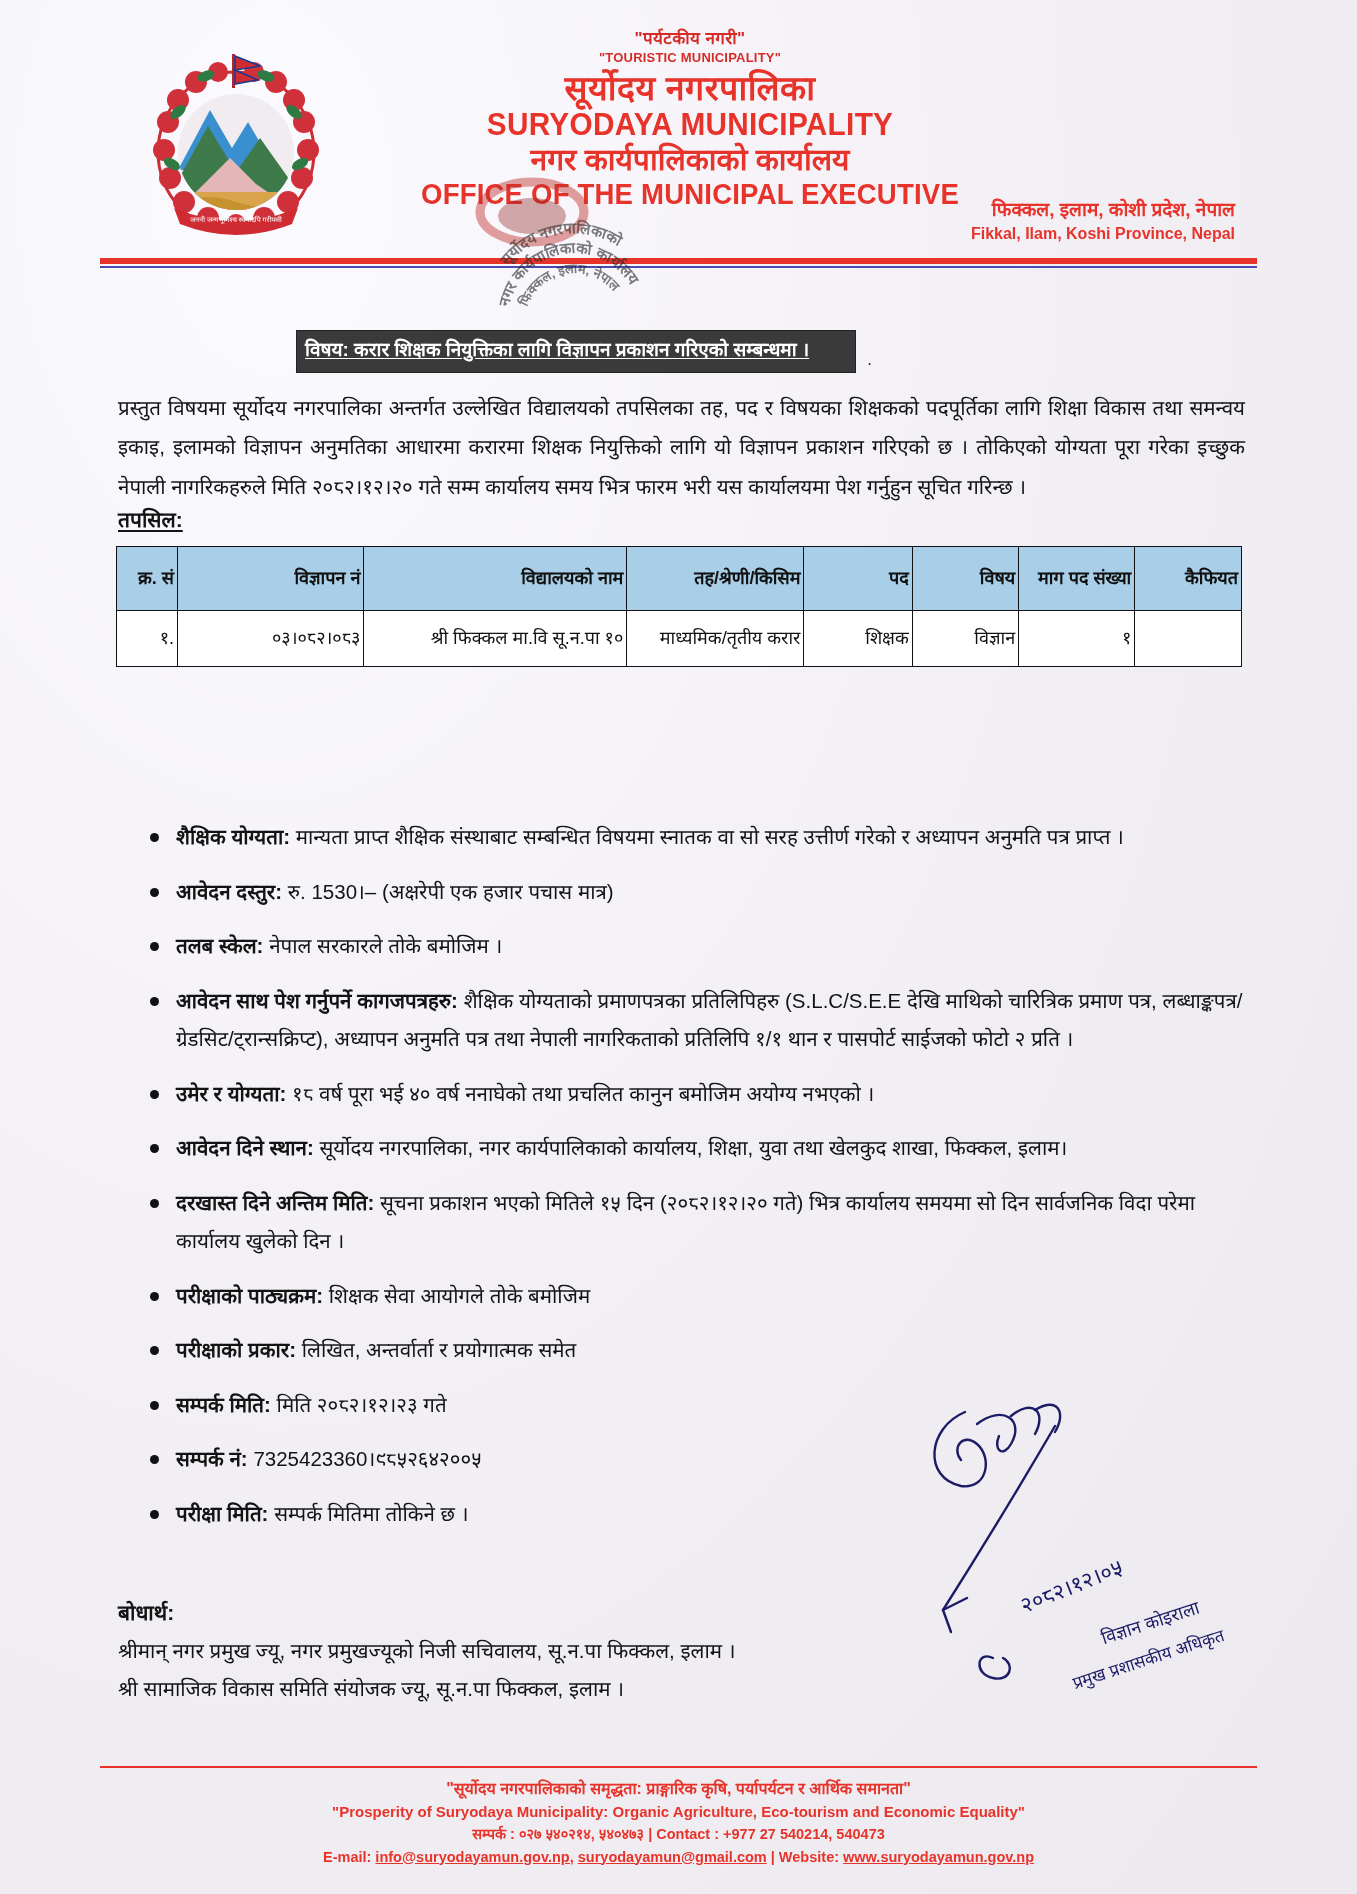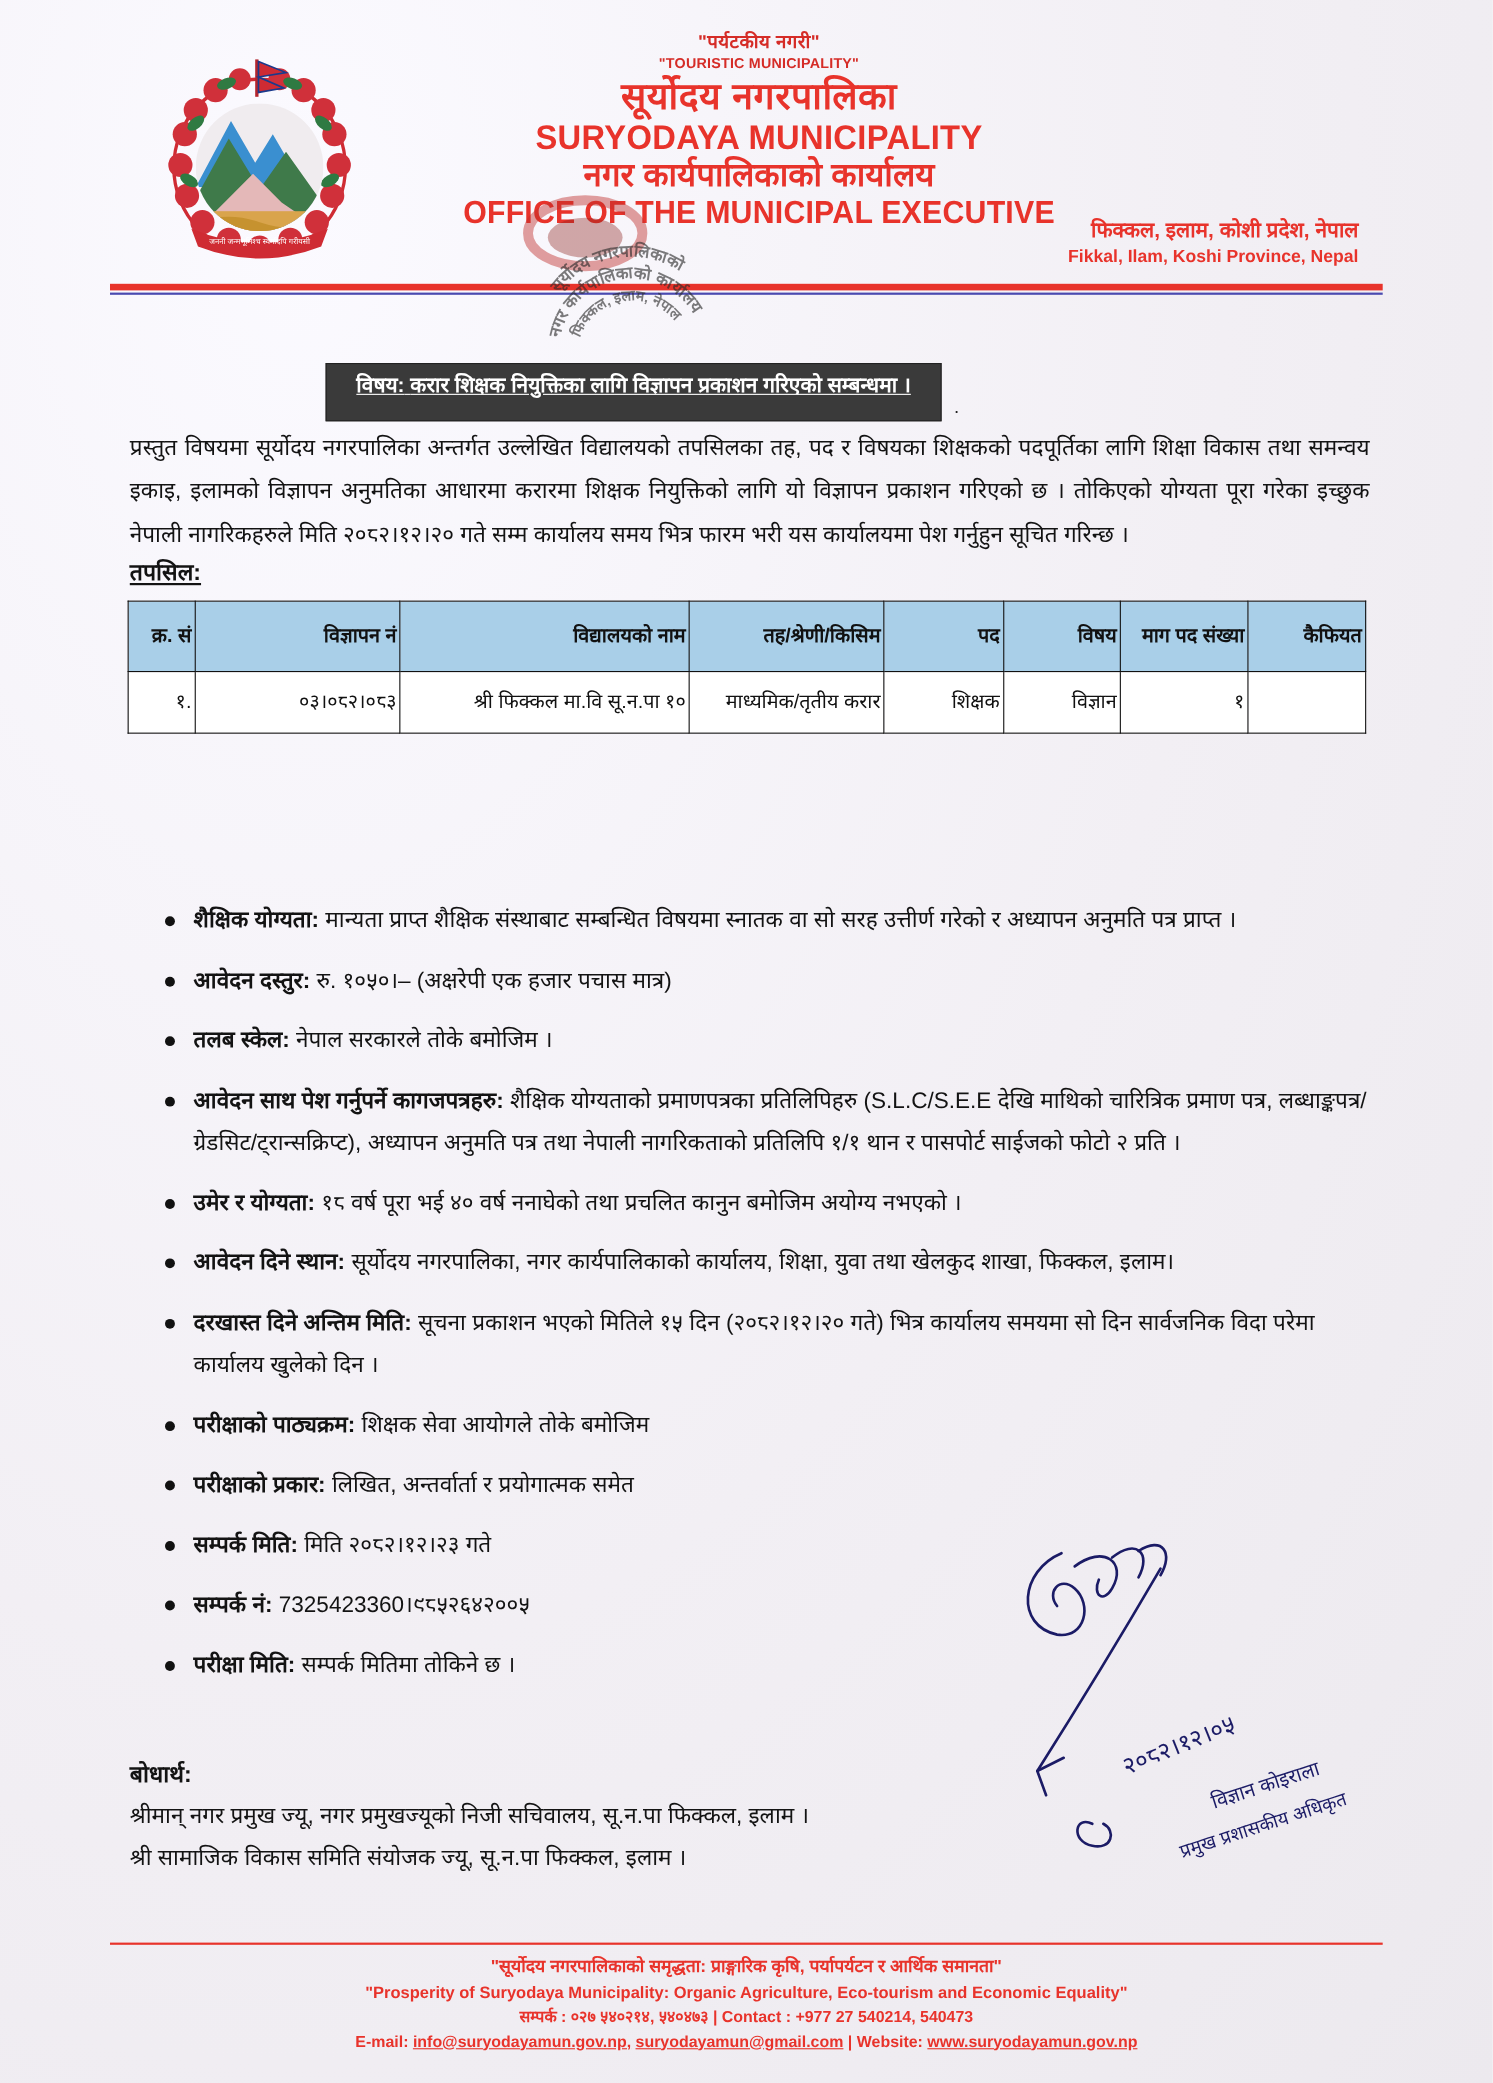--- a/index.html
+++ b/index.html
@@ -108,23 +108,22 @@
   .subject-wrap {
     position: absolute;
     left: 296px; top: 330px;
     width: 560px;
   }
   .subject {
     background: #3a3a3a;
     color: #fff;
     font-size: 19px;
     font-weight: bold;
-    padding: 5px 8px 20px 8px;
+    padding: 5px 8px 10px 8px;
     border: 1px solid #222;
-    text-align: center;
   }
   .subject u { text-decoration: underline; text-underline-offset: 2px; }
   .subject-tail {
     position: absolute; right: -16px; bottom: 3px;
     font-size: 17px; color: #222;
   }
 
   
   .body-para {
     position: absolute;
@@ -430,21 +429,21 @@
         <td>शिक्षक</td>
         <td>विज्ञान</td>
         <td>१</td>
         <td></td>
       </tr>
     </tbody>
   </table>
 
   <ul class="terms">
     <li><b>शैक्षिक योग्यता:</b><span> मान्यता प्राप्त शैक्षिक संस्थाबाट सम्बन्धित विषयमा स्नातक वा सो सरह उत्तीर्ण गरेको र अध्यापन अनुमति पत्र प्राप्त ।</span></li>
-    <li><b>आवेदन दस्तुर:</b><span> रु. १०५०।– (अक्षरेपी एक हजार पचास मात्र)</span></li>
+    <li><b>आवेदन दस्तुर:</b><span> रु. 1530।– (अक्षरेपी एक हजार पचास मात्र)</span></li>
     <li><b>तलब स्केल:</b><span> नेपाल सरकारले तोके बमोजिम ।</span></li>
     <li><b>आवेदन साथ पेश गर्नुपर्ने कागजपत्रहरु:</b><span> शैक्षिक योग्यताको प्रमाणपत्रका प्रतिलिपिहरु (S.L.C/S.E.E देखि माथिको चारित्रिक प्रमाण पत्र, लब्धाङ्कपत्र/ ग्रेडसिट/ट्रान्सक्रिप्ट), अध्यापन अनुमति पत्र तथा नेपाली नागरिकताको प्रतिलिपि १/१ थान र पासपोर्ट साईजको फोटो २ प्रति ।</span></li>
     <li><b>उमेर र योग्यता:</b><span> १८ वर्ष पूरा भई ४० वर्ष ननाघेको तथा प्रचलित कानुन बमोजिम अयोग्य नभएको ।</span></li>
     <li><b>आवेदन दिने स्थान:</b><span> सूर्योदय नगरपालिका, नगर कार्यपालिकाको कार्यालय, शिक्षा, युवा तथा खेलकुद शाखा, फिक्कल, इलाम।</span></li>
     <li><b>दरखास्त दिने अन्तिम मिति:</b><span> सूचना प्रकाशन भएको मितिले १५ दिन (२०८२।१२।२० गते) भित्र कार्यालय समयमा सो दिन सार्वजनिक विदा परेमा कार्यालय खुलेको दिन ।</span></li>
     <li><b>परीक्षाको पाठ्यक्रम:</b><span> शिक्षक सेवा आयोगले तोके बमोजिम</span></li>
     <li><b>परीक्षाको प्रकार:</b><span> लिखित, अन्तर्वार्ता र प्रयोगात्मक समेत</span></li>
     <li><b>सम्पर्क मिति:</b><span> मिति २०८२।१२।२३ गते</span></li>
     <li><b>सम्पर्क नं:</b><span> 7325423360।९८५२६४२००५</span></li>
     <li><b>परीक्षा मिति:</b><span> सम्पर्क मितिमा तोकिने छ ।</span></li>

